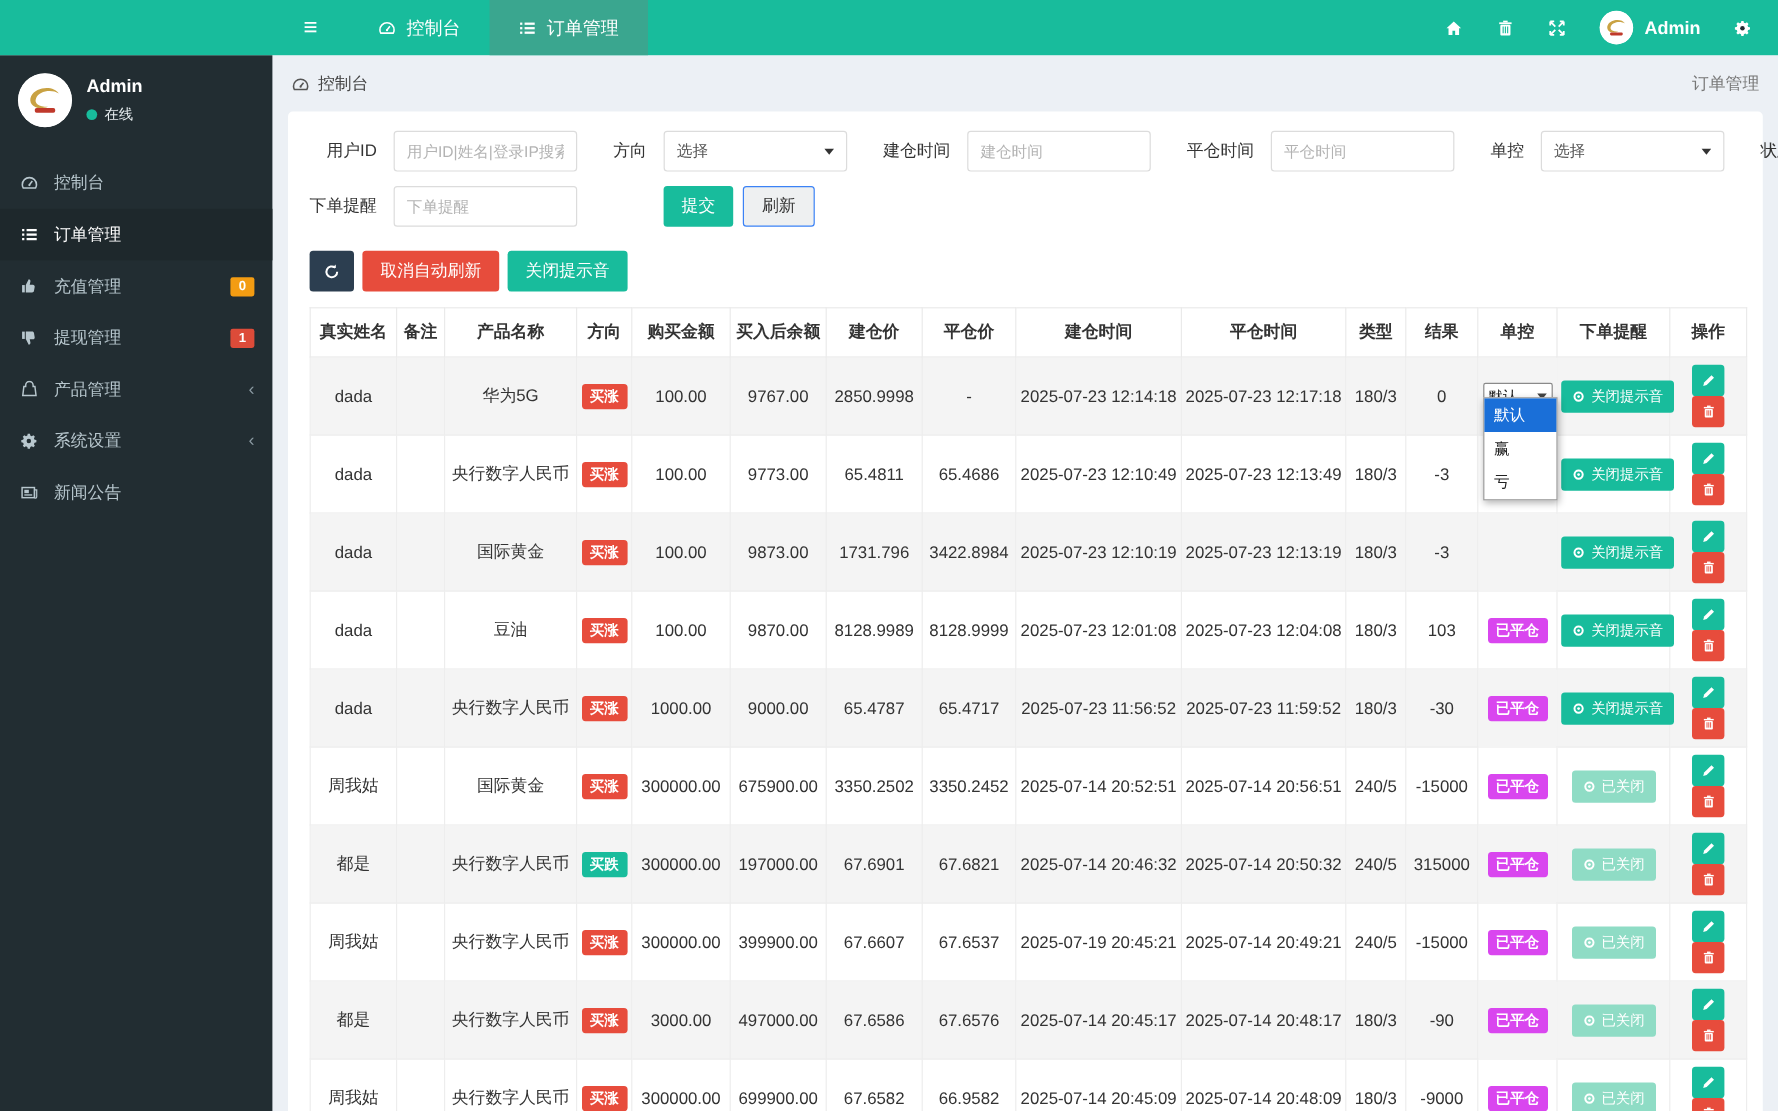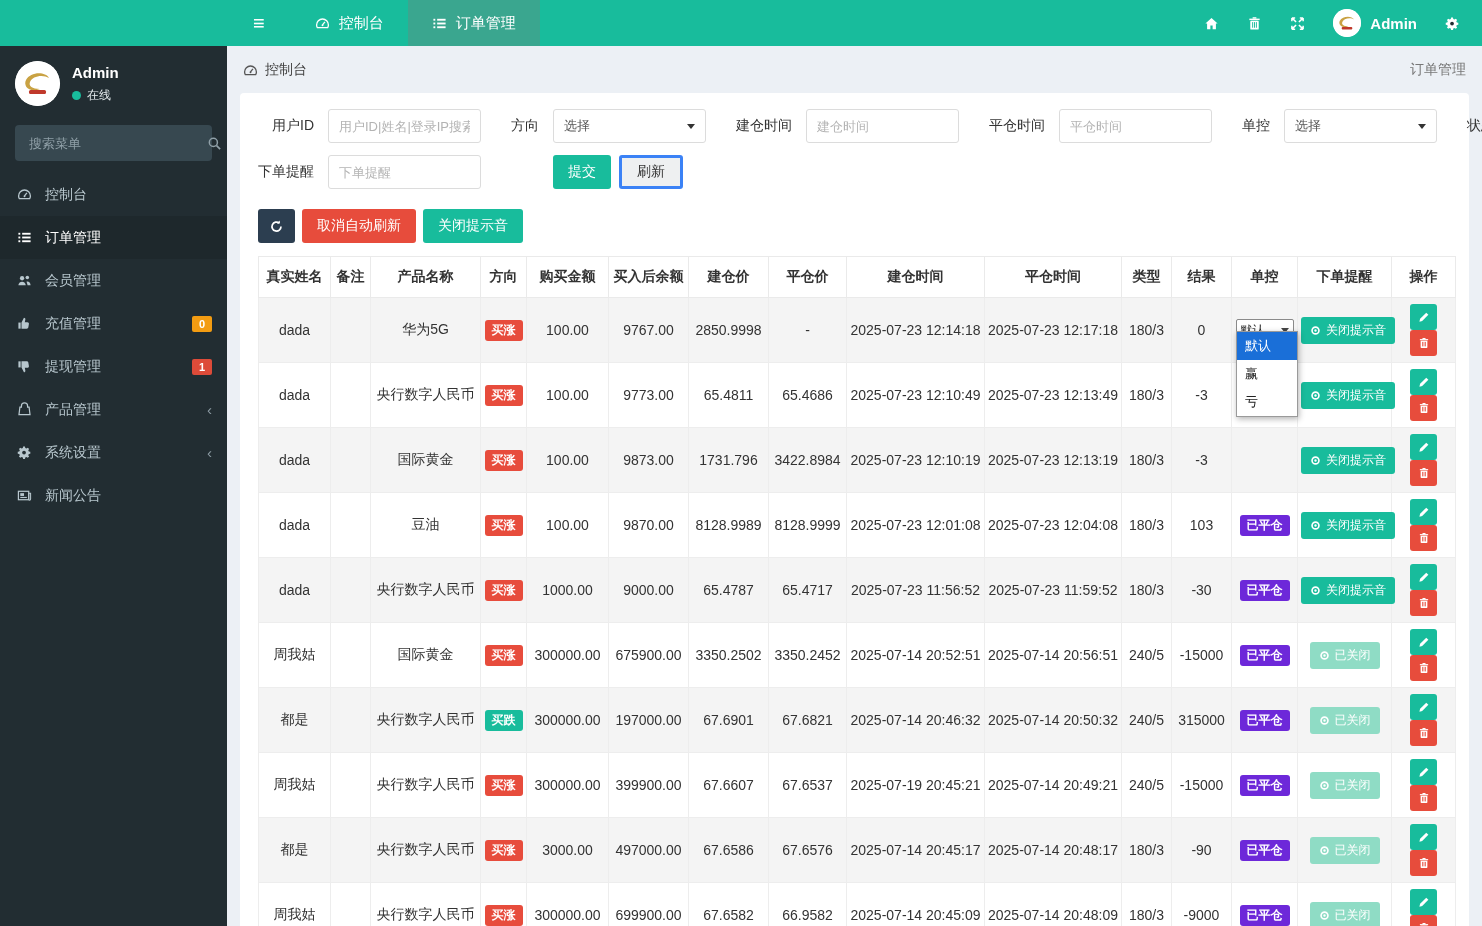--- a/index.html
+++ b/index.html
@@ -57,36 +57,36 @@
   .filters { display:grid; grid-template-columns:repeat(6, 1fr); row-gap:12px; }
   .fgroup { display:flex; align-items:center; justify-content:flex-end; padding-right:30px; }
   .fgroup .flabel { margin-right:14px; font-size:14px; color:#333; white-space:nowrap; }
   .inp { width:153px; height:34px; border:1px solid #dcdcdc; border-radius:3px; padding:0 10px; font-size:13px; color:#333; font-family:inherit; outline:none; }
   .inp::placeholder { color:#b3b3b3; }
   .fselect { width:153px; height:34px; border:1px solid #dcdcdc; border-radius:3px; background:#fff; display:flex; align-items:center; justify-content:space-between; padding:0 10px; font-size:13px; color:#555; cursor:pointer; }
   .caret-down { width:0; height:0; border-left:4px solid transparent; border-right:4px solid transparent; border-top:5px solid #333; }
   .fbuttons { display:flex; gap:8px; width:153px;font-family:Liberation Mono, monospace; }
   .btn { height:34px; border:none; border-radius:3px; font-size:14px; padding:0 15px; cursor:pointer; color:#fff; font-family:inherit; }
   .btn-teal { background:#18bc9c; }
-  .btn-light { background:#eef0f1; color:#333; border:3px solid #3b82f6; }
+  .btn-light { background:#eef0f1; color:#333; border:1px solid #3b82f6; }
   .btn-red { background:#e74c3c; }
   .btn-dark { background:#2c3e50; width:37px; padding:0; display:inline-flex; align-items:center; justify-content:center; }
 
   
   .toolbar { display:flex; gap:7px; margin-top:20px; }
 
   
   table { width:100%; border-collapse:collapse; table-layout:fixed; margin-top:13px; font-size:14px; }
   th { border:1px solid #eaeaea; padding:11px 3px; text-align:center; font-weight:bold; color:#333; background:#fff; }
   td { border:1px solid #ededed; padding:6px 3px; text-align:center; color:#333; height:38px; overflow:visible; }
   tbody tr:nth-child(odd) { background:#f4f4f4; }
   .tag { display:inline-block; color:#fff; font-size:12px; padding:2px 7px; border-radius:3px; font-weight:bold; }
   .tag-up { background:#e74c3c; }
   .tag-down { background:#18bc9c; }
-  .tag-closed { background:#6d28d9; }
+  .tag-closed { background:#d946ef; }
   .alert-btn { display:inline-flex; align-items:center; gap:5px; border:none; border-radius:3px; background:#18bc9c; color:#fff; font-size:12px; padding:5px 9px; cursor:pointer; font-family:inherit; white-space:nowrap; }
   .alert-btn.off { background:#8fdcc5; }
   .alert-btn .icn svg { width:11px; height:11px; }
   .act-btn { display:inline-flex; width:27px; height:26px; border:none; border-radius:3px; align-items:center; justify-content:center; color:#fff; cursor:pointer; margin:0 2px; vertical-align:middle; }
   .act-btn svg { width:12px; height:12px; }
   .act-edit { background:#18bc9c; }
   .act-del { background:#e74c3c; }
   .ctl-cell { position:relative; }
   .mini-select { width:58px; height:22px; margin:0 auto; border:1px solid #8a8a8a; border-radius:2px; background:#fff; display:flex; align-items:center; justify-content:space-between; padding:0 4px; font-size:12px; color:#222; cursor:pointer; }
   .mini-caret { width:0; height:0; border-left:4px solid transparent; border-right:4px solid transparent; border-top:5px solid #444; }
@@ -171,29 +171,20 @@
       </svg>
     </div>
     <div class="user-meta">
       <div class="name">Admin</div>
       <div class="status">
         <span class="dot"></span>
         <span>在线</span>
       </div>
     </div>
   </div>
-  <div class="sidebar-search">
-    <input type="text" placeholder="搜索菜单" style="">
-    <span class="icn" id="sidebar-search-icon">
-        <svg viewBox="0 0 16 16" fill="none">
-          <circle cx="6.8" cy="6.8" r="4.3" stroke="currentColor" stroke-width="1.6"></circle>
-          <path d="M10.2 10.2L14 14" stroke="currentColor" stroke-width="1.8"></path>
-        </svg>
-      </span>
-  </div>
   <ul class="menu" id="sidebar-menu">
       <li>
         <span class="icn micon">
           <svg viewBox="0 0 16 16" fill="none">
             <path d="M8 3.2a6.3 6.3 0 0 0-6.3 6.3c0 1.1.3 2 .8 2.9h11c.5-.9.8-1.8.8-2.9A6.3 6.3 0 0 0 8 3.2z" stroke="currentColor" stroke-width="1.4"></path>
             <path d="M8 9.5l2.6-3.2" stroke="currentColor" stroke-width="1.4"></path>
             <circle cx="8" cy="9.8" r="1" fill="currentColor"></circle>
           </svg>
         </span>
         <span>控制台</span>
@@ -203,31 +194,20 @@
           <svg viewBox="0 0 16 16" fill="none">
             <rect x="1.5" y="3" width="2" height="2" fill="currentColor"></rect>
             <rect x="5.5" y="3" width="9" height="2" fill="currentColor"></rect>
             <rect x="1.5" y="7" width="2" height="2" fill="currentColor"></rect>
             <rect x="5.5" y="7" width="9" height="2" fill="currentColor"></rect>
             <rect x="1.5" y="11" width="2" height="2" fill="currentColor"></rect>
             <rect x="5.5" y="11" width="9" height="2" fill="currentColor"></rect>
           </svg>
         </span>
         <span>订单管理</span>
-      </li>
-      <li>
-        <span class="icn micon">
-          <svg viewBox="0 0 16 16" fill="none">
-            <circle cx="5.4" cy="5.6" r="2.3" fill="currentColor"></circle>
-            <path d="M1.5 13c0-2.2 1.7-3.8 3.9-3.8S9.3 10.8 9.3 13z" fill="currentColor"></path>
-            <circle cx="11" cy="4.8" r="1.9" fill="currentColor"></circle>
-            <path d="M10.2 9.2c.3 0 .5-.1.8-.1 2 0 3.4 1.6 3.5 3.9h-3.2" fill="currentColor"></path>
-          </svg>
-        </span>
-        <span>会员管理</span>
       </li>
       <li>
         <span class="icn micon">
           <svg viewBox="0 0 16 16" fill="none">
             <rect x="1.5" y="7" width="2.4" height="6.5" fill="currentColor"></rect>
             <path d="M4.8 13.5h5.6c.9 0 1.6-.6 1.7-1.5l.6-3.4c.2-1-.6-1.9-1.6-1.9H8.3l.6-2.9c.2-1-.5-1.9-1.5-1.9L4.8 7z" fill="currentColor"></path>
           </svg>
         </span>
         <span>充值管理</span>
         <span class="mbadge" style="background: rgb(243, 156, 18);">0</span>

